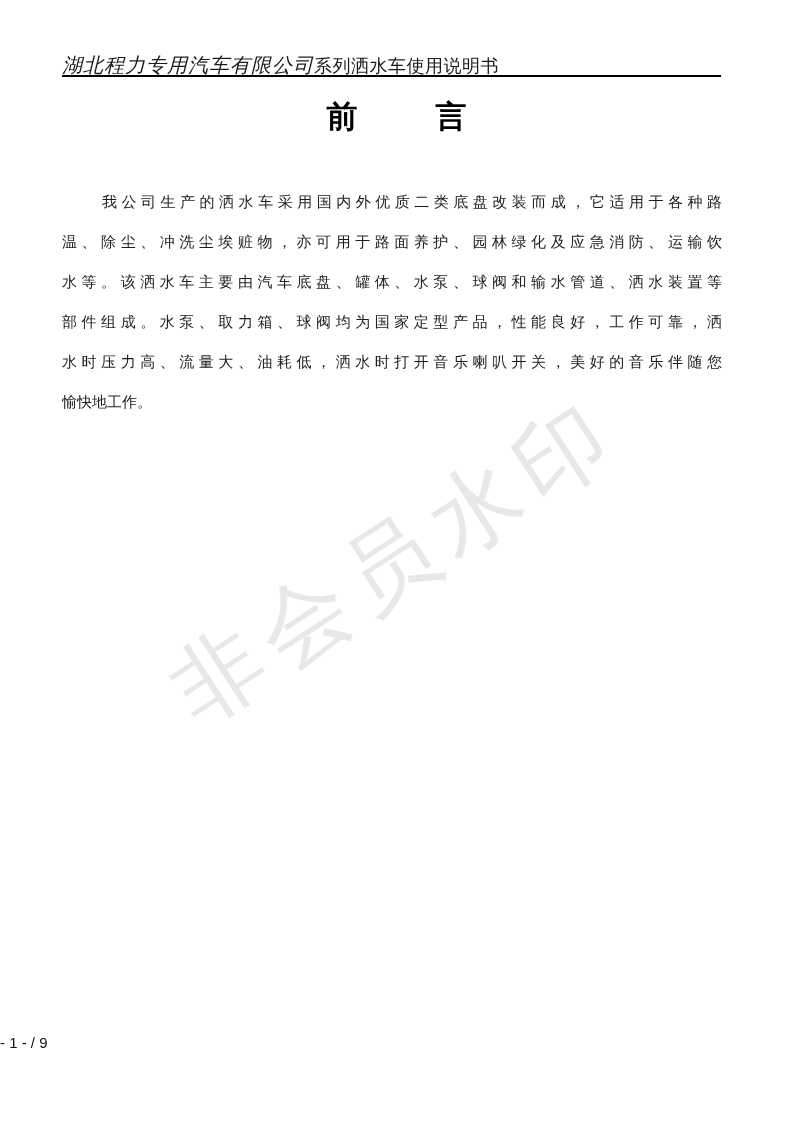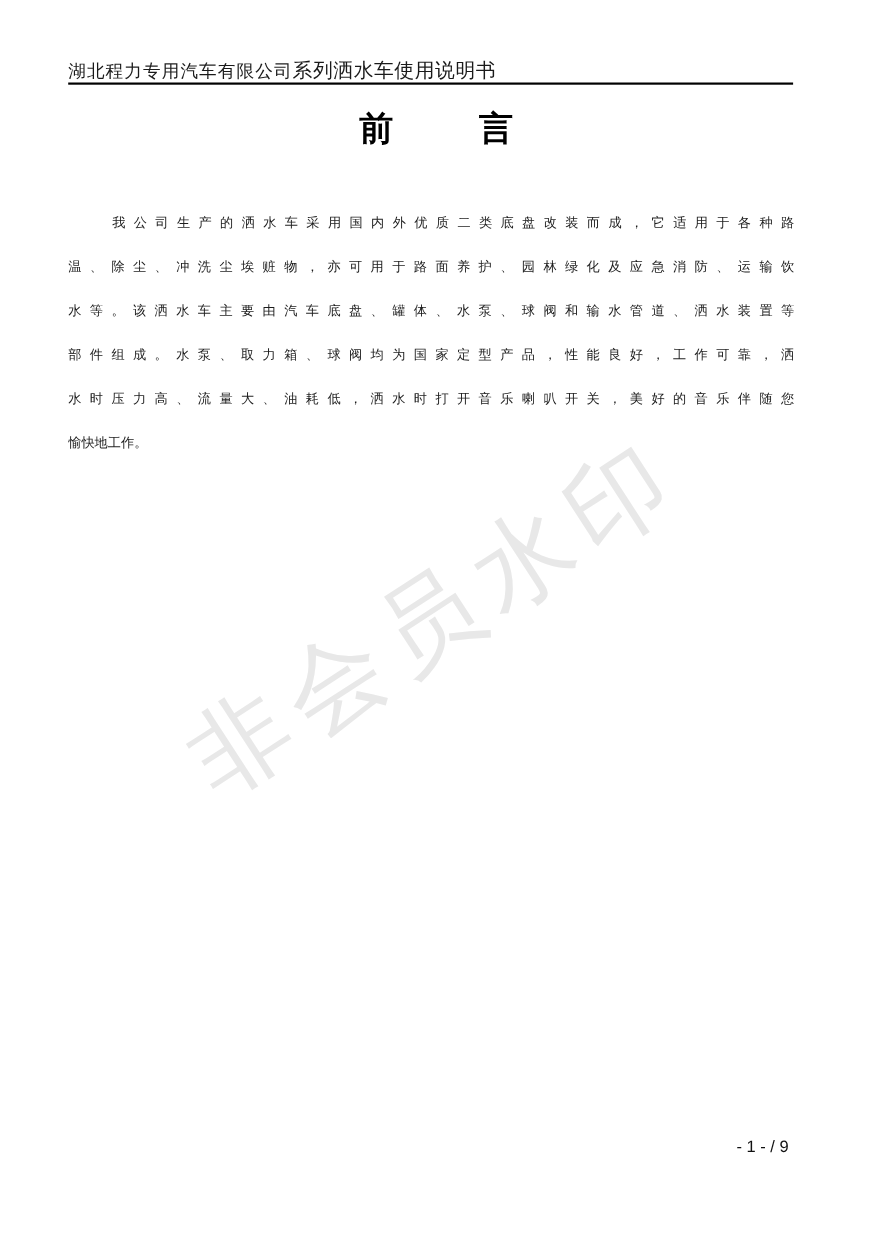--- a/index.html
+++ b/index.html
@@ -18,22 +18,23 @@
   }
   
   .header {
     position: absolute;
     left: 62px;
     top: 52px;
     width: 659px;
     white-space: nowrap;
   }
   .header .company {
-    font-size: 16px;
+    font-size: 20px;
     letter-spacing: 1px;
+    font-style: italic;
   }
   .header .doctype {
     font-size: 18px;
     letter-spacing: 0.5px;
   }
   .header-rule {
     position: absolute;
     left: 62px;
     top: 75px;
     width: 659px;
@@ -54,21 +55,21 @@
     font-size: 31px;
     line-height: 38px;
     color: #000000;
   }
   
   .body-text {
     position: absolute;
     left: 62px;
     top: 182px;
     width: 660px;
-    font-size: 12px;
+    font-size: 15px;
     color: #1c1c1c;
   }
   .body-line {
     height: 40px;
     line-height: 40px;
     text-align: justify;
     text-align-last: justify;
     text-justify: inter-character;
     overflow: hidden;
     white-space: nowrap;
@@ -94,21 +95,20 @@
     z-index: 0;
     user-select: none;
   }
   .content-layer { position: relative; z-index: 1; }
   
   .footer {
     position: absolute;
     left: 0;
     top: 1034px;
     width: 717px;
-    text-align: right;
     font-family: "Liberation Sans", "DejaVu Sans", sans-serif;
     font-size: 15px;
     color: #111111;
   }
 </style>
 </head>
 <body>
 
 <div class="page">
 

